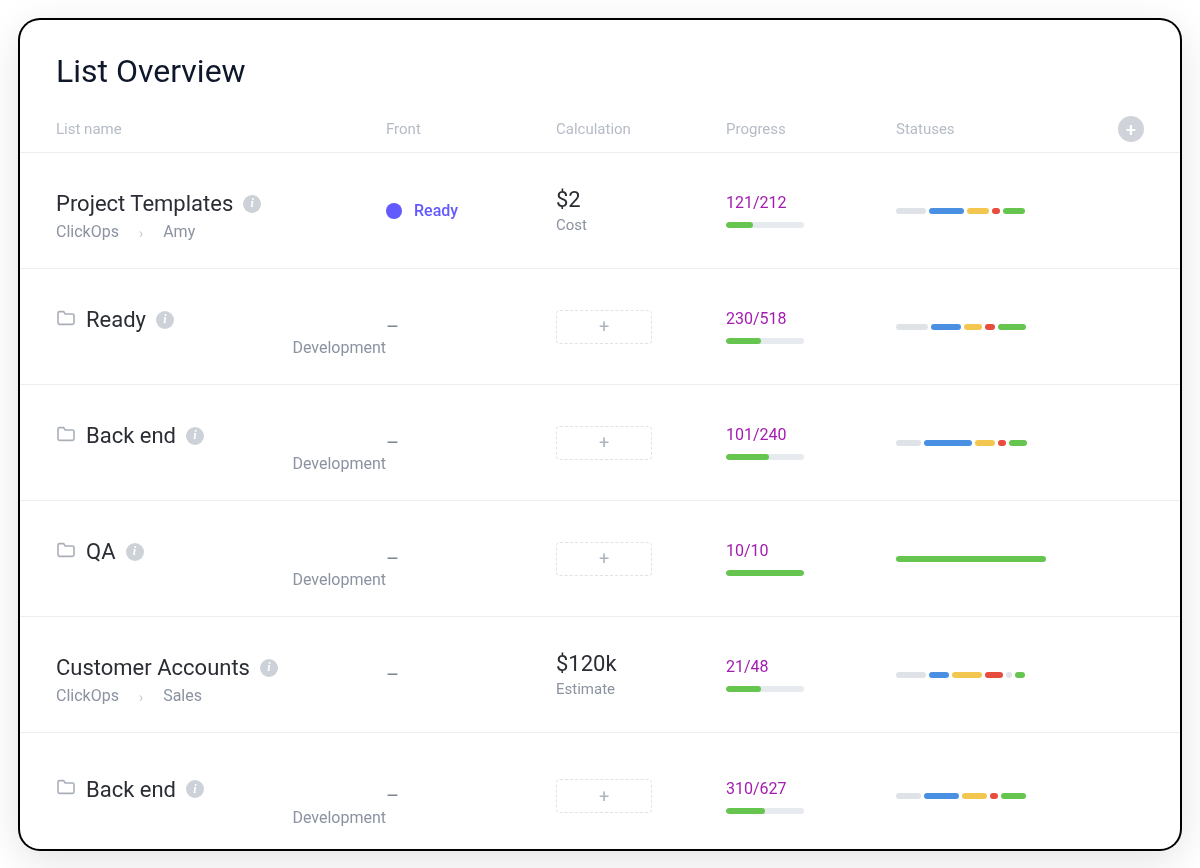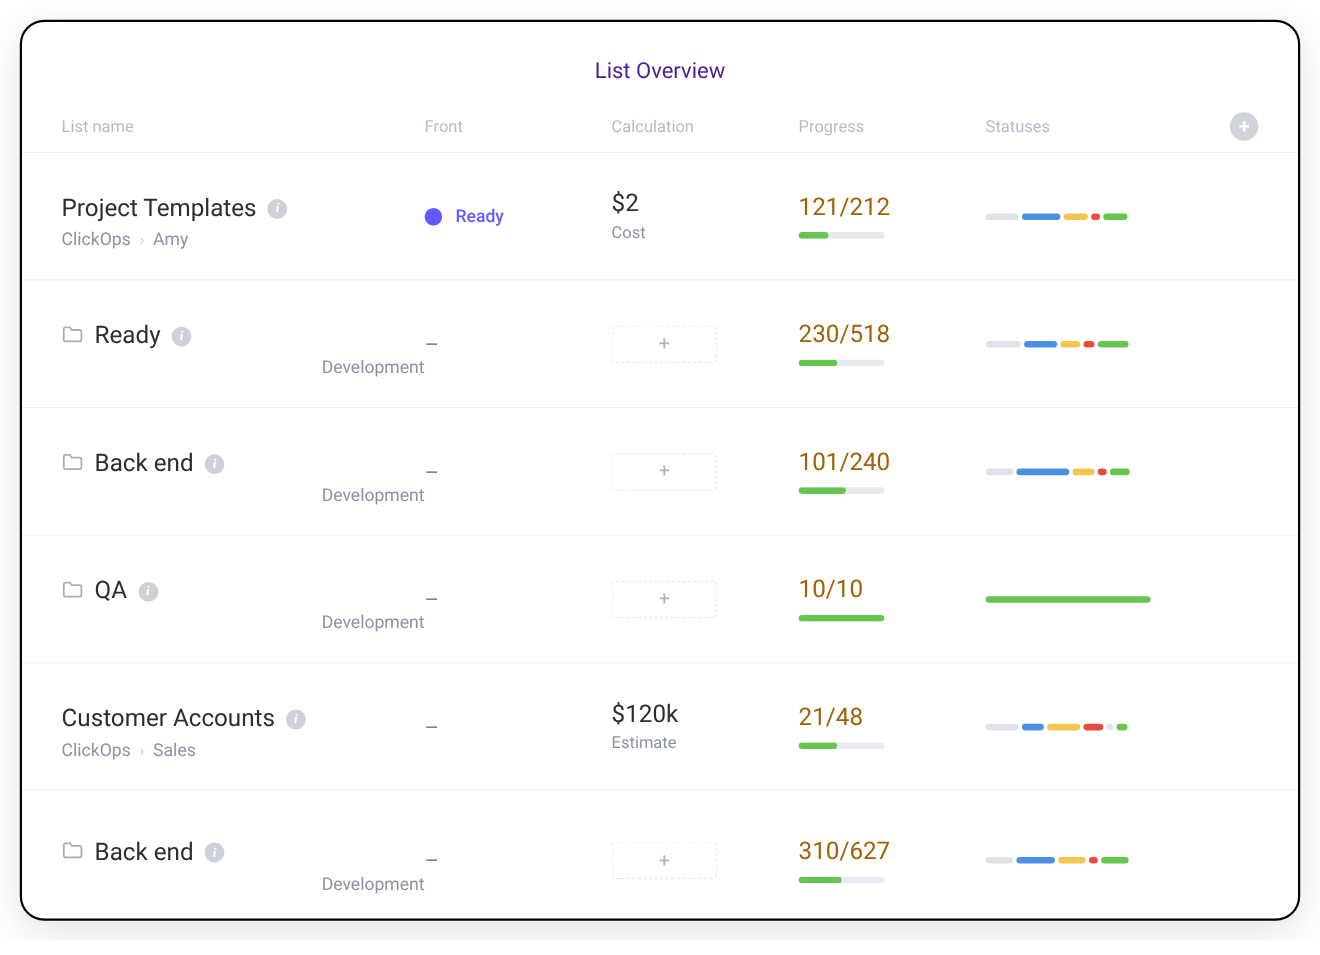--- a/index.html
+++ b/index.html
@@ -11,25 +11,24 @@
     .card {
       width: 1160px;
       margin: 0 auto;
       background: #fff;
       border-radius: 20px;
       overflow: hidden;
       box-shadow: 0 0 0 2px #000, 0 10px 40px rgba(0,0,0,.12);
     }
     .inner { padding: 32px 0 0 0; }
     .title {
-      font-size: 20px;
+      font-size: 32px;
       font-weight: 400;
-      color: #4c1d95;
+      color: #0f172a;
       padding: 0 36px 18px;
-      text-align: center;
     }
     .header-row {
       display: grid;
       grid-template-columns: 330px 170px 170px 170px 1fr 60px;
       align-items: center;
       padding: 8px 36px 10px;
       border-bottom: 1px solid #eceef1;
     }
     .header-row .col {
       font-size: 15px;
@@ -63,42 +62,42 @@
       flex-shrink: 0;
     }
     .item-name { font-size: 22px; color: #2a2e34; font-weight: 400; }
     .info-icon {
       width: 18px; height: 18px; border-radius: 50%;
       background: #cdd2d9; color: #fff;
       display:inline-flex; align-items:center; justify-content:center;
       font-family: Georgia, serif; font-style: italic; font-size: 12px; font-weight: 700;
     }
     .breadcrumb {
-      display:flex; align-items:flex-end; gap:8px;
+      display:flex; align-items:flex-end; gap:20px;
       font-size: 16px; color: #8b93a1;
     }
     .breadcrumb .chev { color: #c6cbd3; font-size: 14px; }
     .subline { font-size: 16px; color: #8b93a1; text-align: right; }
 
     .color-cell { display:flex; align-items:center; gap:12px; }
     .color-dot { width:16px; height:16px; border-radius:50%; }
     .color-label { font-size: 16px; font-weight: 500; }
     .dash { font-size: 20px; color: #7d8592; }
 
     .calc-cell .calc-value { font-size: 22px; color: #2a2e34; }
     .calc-cell .calc-label { font-size: 15px; color: #8b93a1; margin-top: 4px; }
     .calc-add {
       width: 96px; height: 34px;
       border: 1px dashed #dfe3e8; border-radius: 4px;
       color: #aeb4be; font-size: 18px;
       display:flex; align-items:center; justify-content:center;
       cursor: pointer;
     }
 
-    .prog-cell .prog-text { font-size: 22px; color: #a16207; margin-bottom: 10px; }
+    .prog-cell .prog-text { font-size: 16px; color: #a21caf; margin-bottom: 10px; }
     .prog-bar {
       width: 78px; height: 6px; border-radius: 3px; background: #e7eaef; overflow: hidden;
     }
     .prog-fill { height: 100%; background: #66c54f; border-radius: 3px; }
 
     .status-bar {
       display:flex; align-items:center; width: 150px; height: 6px;
     }
     .status-seg { height: 6px; border-radius: 3px; margin-right: 3px; }
     .status-seg:last-child { margin-right: 0; }

